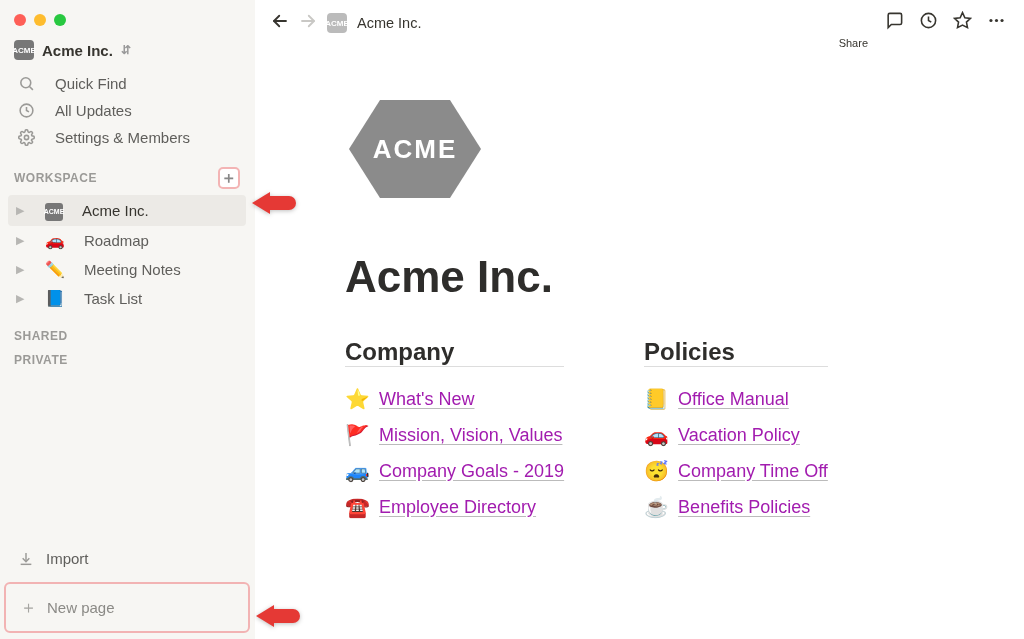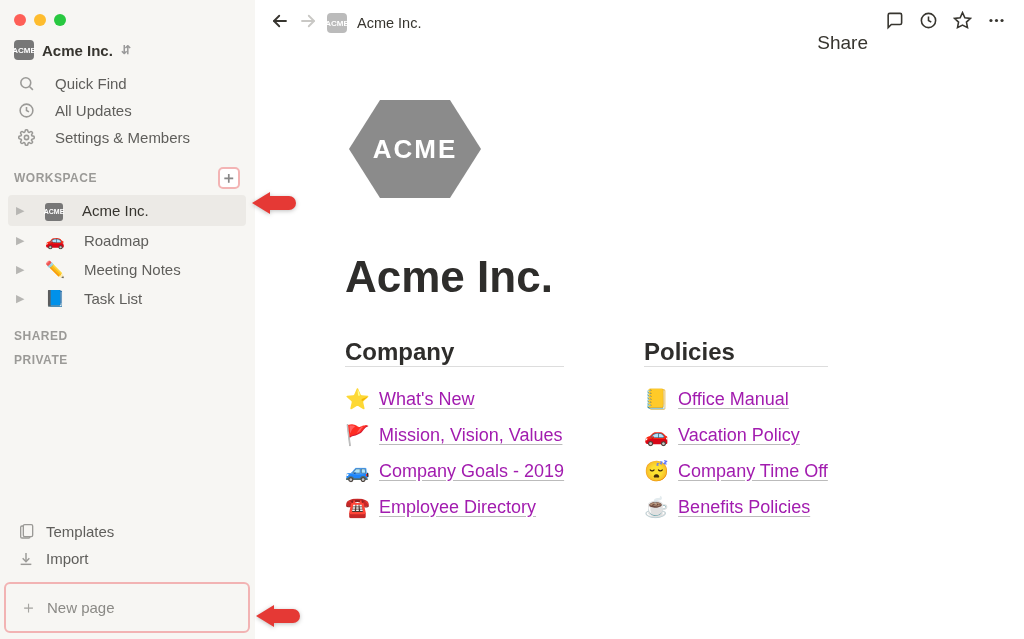--- a/index.html
+++ b/index.html
@@ -111,21 +111,21 @@
   }
   .topbar .navarrow { color:#555; font-size:18px; cursor:pointer; }
   .topbar .navarrow.disabled { color:#c9c8c5; cursor:default; }
   .crumb-logo {
     width:20px; height:20px; border-radius:4px; background:#bbb;
     display:flex; align-items:center; justify-content:center;
     color:#fff; font-size:8px; font-weight:700;
   }
   .crumb-title { font-size:14.5px; color:#37352f; }
   .topbar-spacer { flex:1; }
-  .topbar .action { font-size:19px; color:#37352f; cursor:pointer; padding:4px;margin-top:40px; }
+  .topbar .action { font-size:11px; color:#37352f; cursor:pointer; padding:4px;margin-top:40px; }
   .topbar .icon-btn { width:24px; text-align:center; font-size:18px; color:#37352f; cursor:pointer; }
 
   .content {
     padding: 20px 90px 0 90px;
     overflow:auto;
   }
   .page-logo {
     width:140px; height:106px; margin-top:30px; margin-bottom:50px;
   }
   .page-title {
@@ -245,29 +245,20 @@
   </div>
   <div class="section-label" style="padding-top:6px;">
     <span>PRIVATE</span>
   </div>
 
   <div class="sidebar-spacer"></div>
 
   <div class="bottom-block">
     <div class="bottom-item">
       <span class="icon">
-        <svg width="16" height="16" viewBox="0 0 24 24" fill="#9b9a97">
-            <rect x="4" y="3" width="14" height="18" rx="2" fill="none" stroke="#9b9a97" stroke-width="2"></rect>
-            <rect x="8" y="1" width="14" height="18" rx="2" fill="#f7f6f3" stroke="#9b9a97" stroke-width="2"></rect>
-          </svg>
-      </span>
-      <span>Templates</span>
-    </div>
-    <div class="bottom-item">
-      <span class="icon">
         <svg width="16" height="16" viewBox="0 0 24 24" fill="none" stroke="#9b9a97" stroke-width="2.2">
             <path d="M12 3v12"></path>
             <polyline points="7 11 12 16 17 11"></polyline>
             <path d="M4 20h16"></path>
           </svg>
       </span>
       <span>Import</span>
     </div>
   </div>
 

